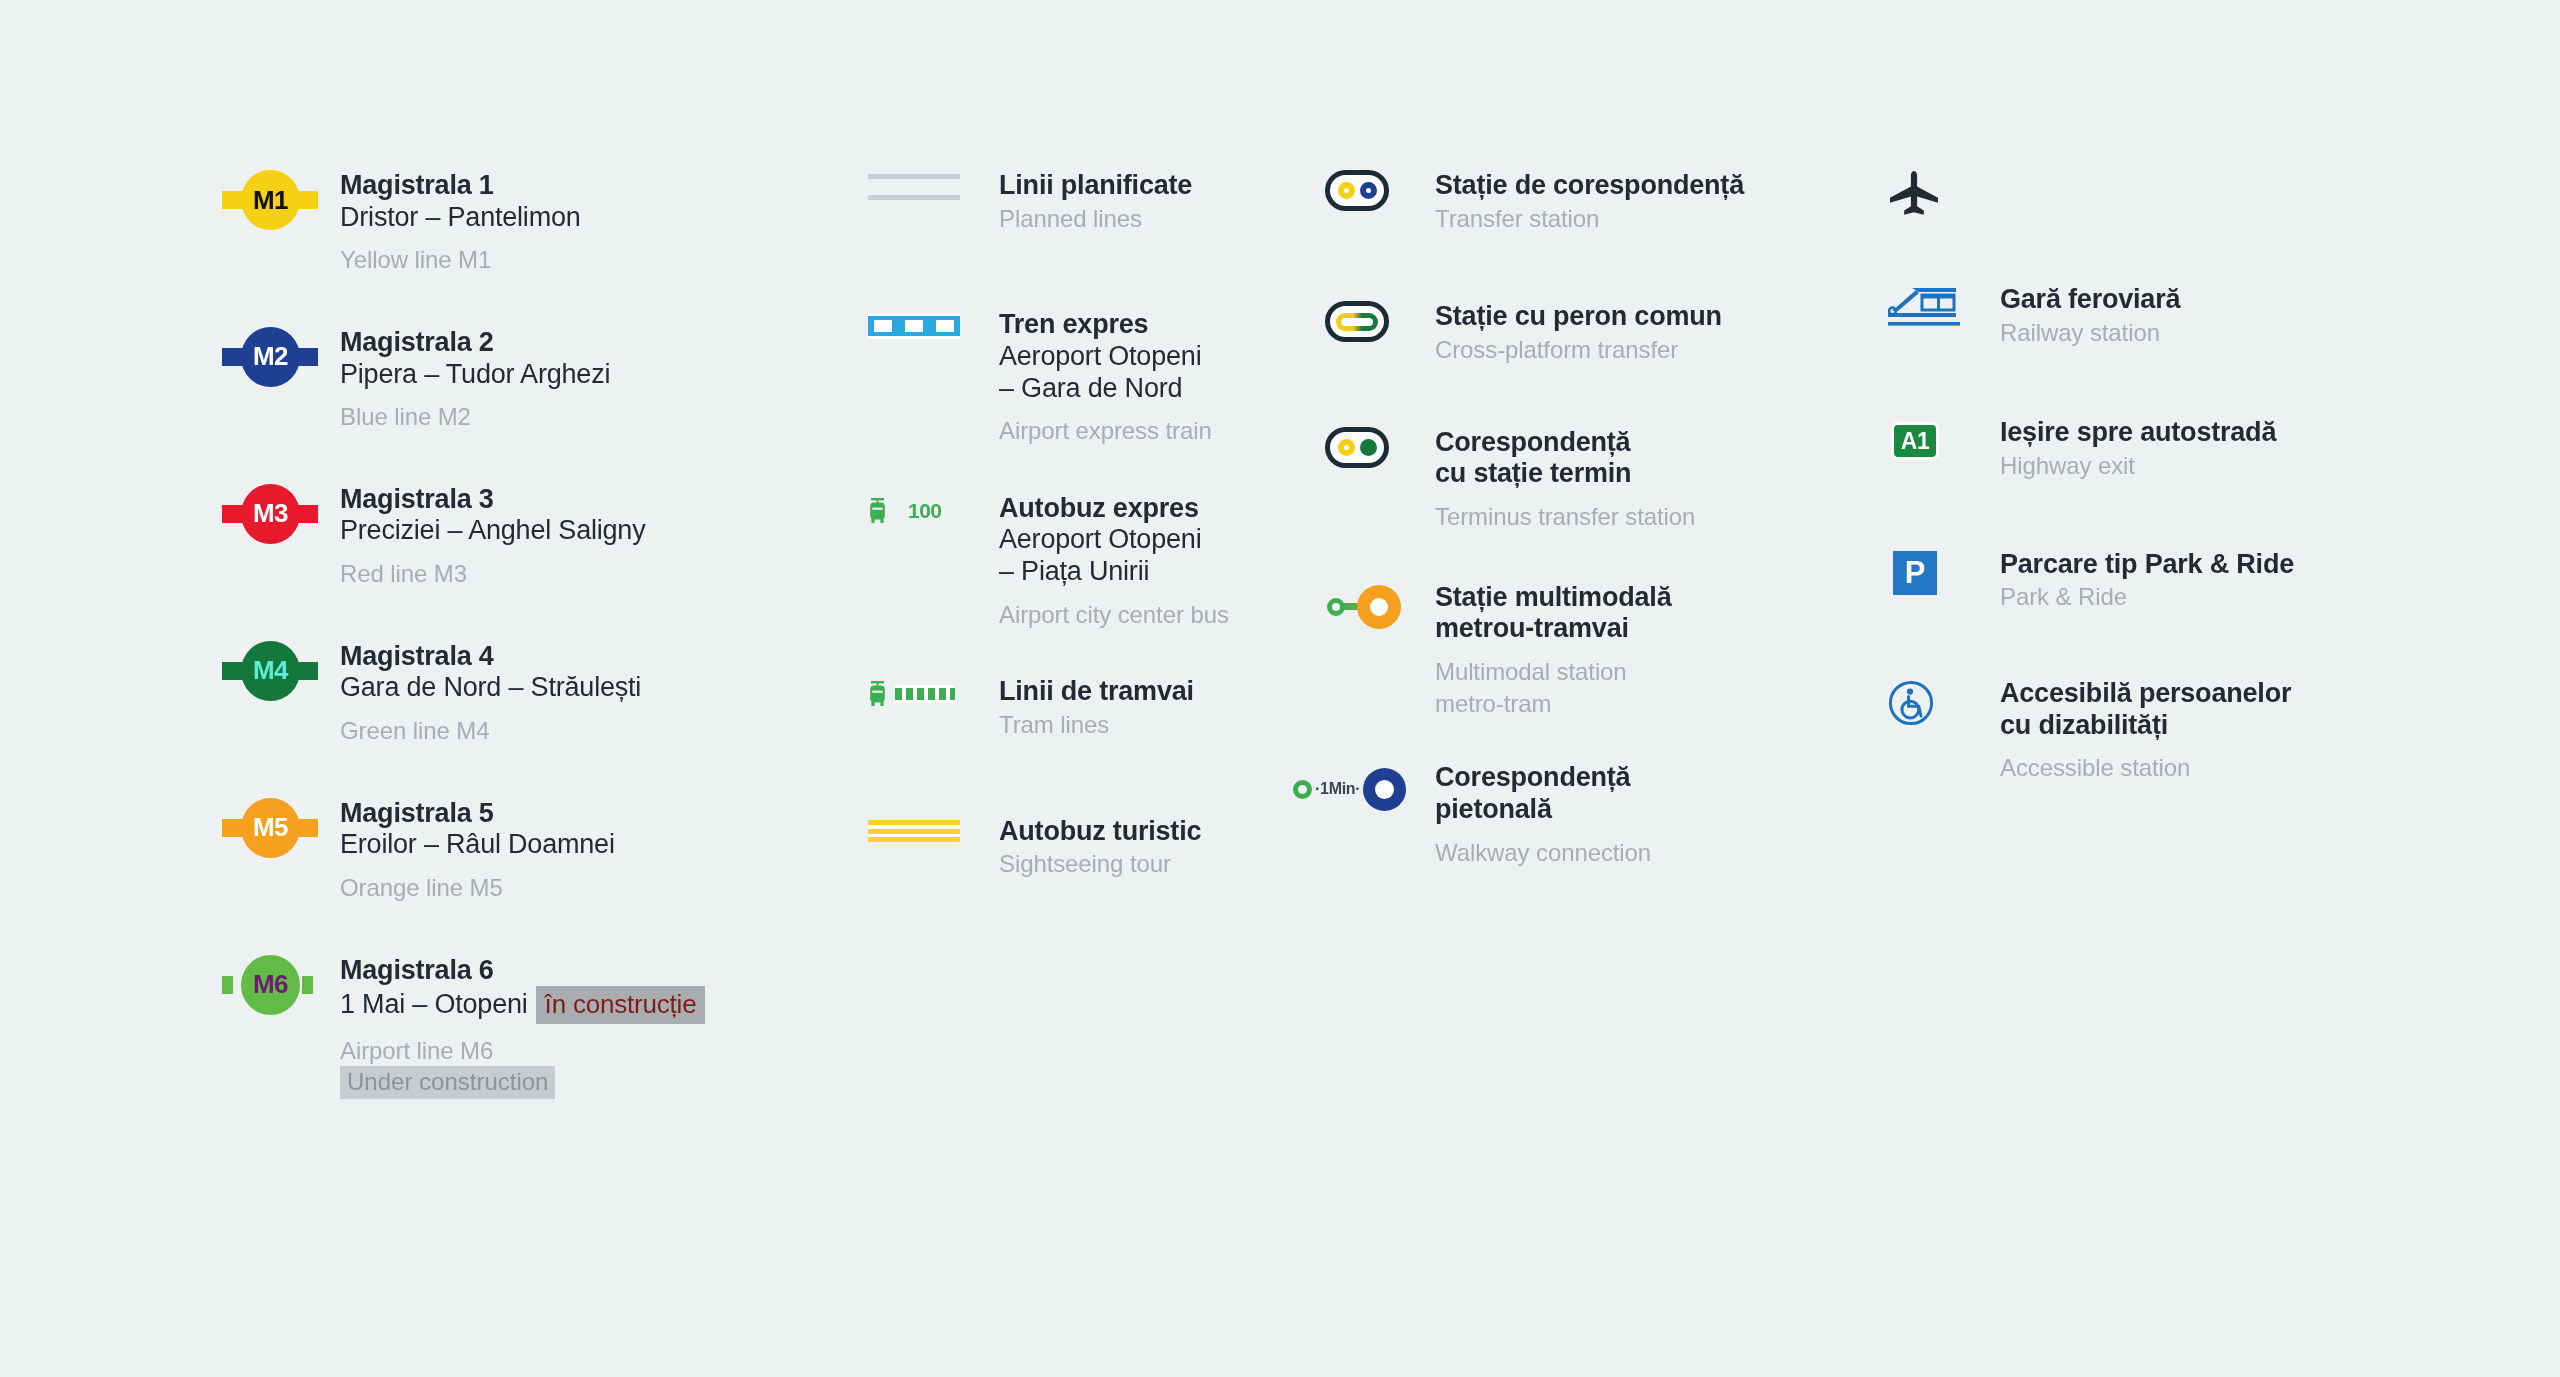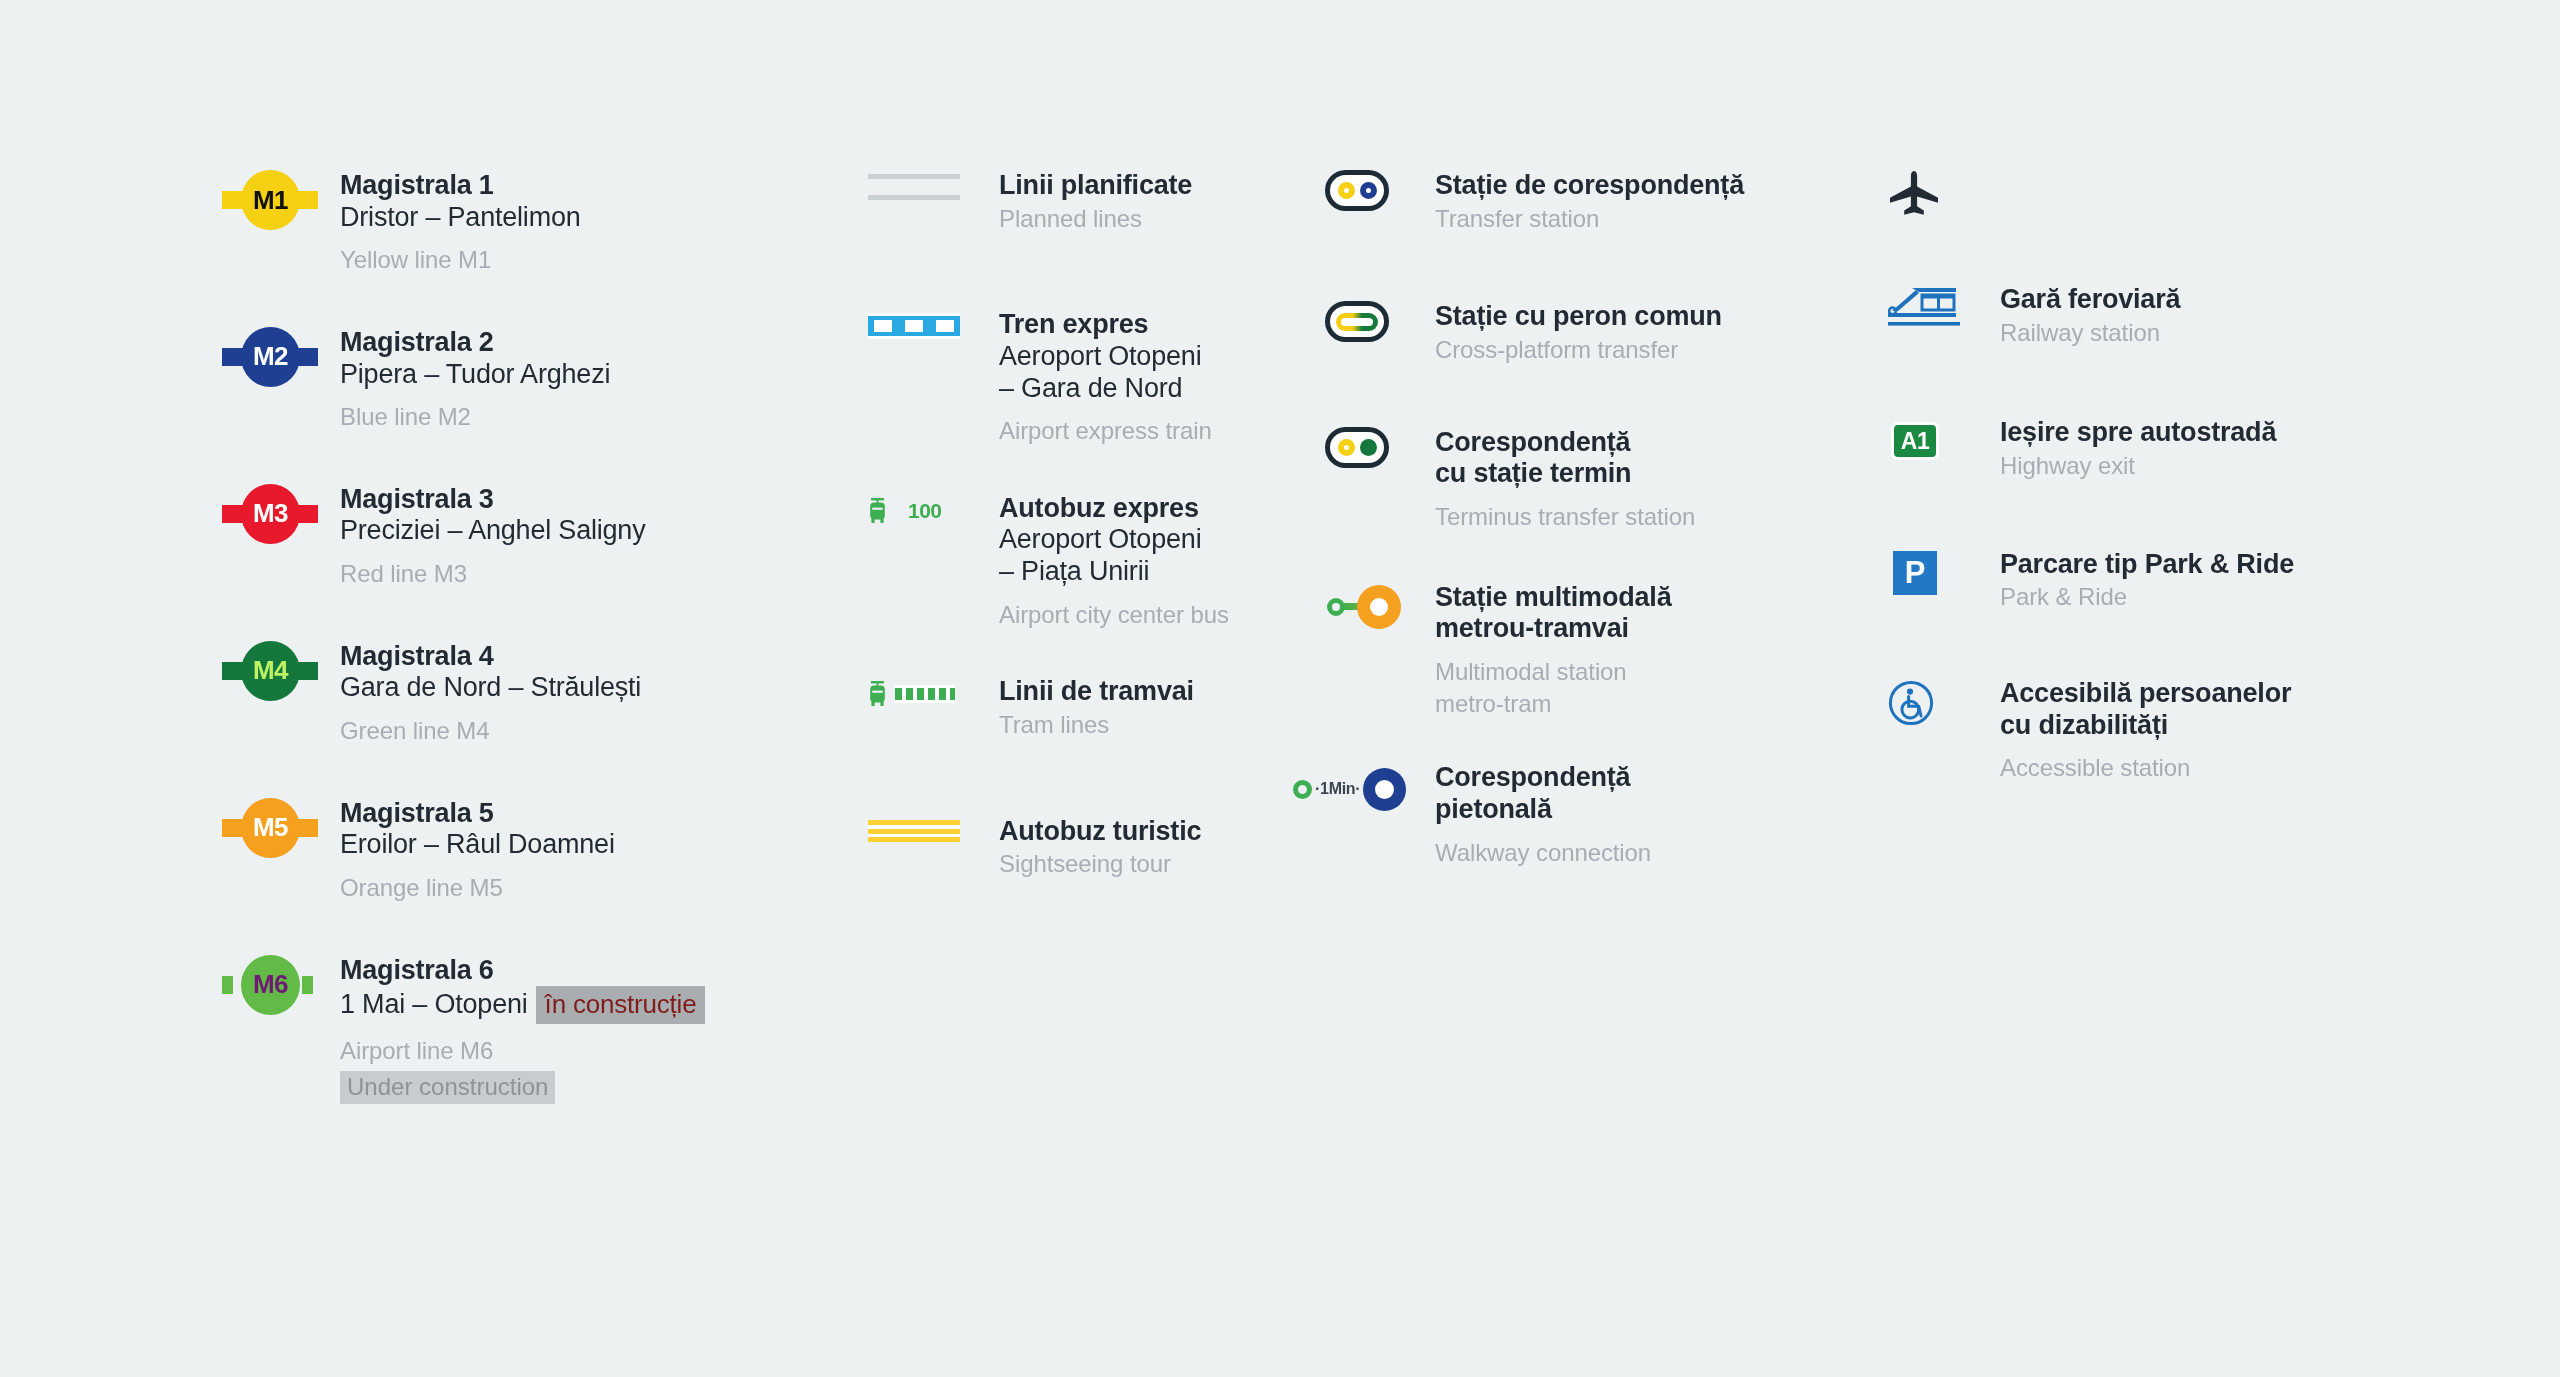--- a/index.html
+++ b/index.html
@@ -271,21 +271,21 @@
         <div class="t-ro">Magistrala 3</div>
         <div class="t-ro2">Preciziei – Anghel Saligny</div>
         <div class="t-en">Red line M3</div>
       </div>
     </div>
 
     <div class="row" style="margin-bottom:52px;">
       <div class="ico" style="width:118px;">
         <div class="roundel">
           <div class="bar" style="background:#14783c;"></div>
-          <div class="disc" style="background:#14783c;color:#bef264;text-align:center;">M4</div>
+          <div class="disc" style="background:#14783c;color:#5eead4;text-align:center;">M4</div>
         </div>
       </div>
       <div class="txt">
         <div class="t-ro">Magistrala 4</div>
         <div class="t-ro2">Gara de Nord – Străulești</div>
         <div class="t-en">Green line M4</div>
       </div>
     </div>
 
     <div class="row" style="margin-bottom:52px;">
@@ -310,21 +310,21 @@
             </div>
           <div class="disc" style="background:#62bb46;color:#701a75;">M6</div>
         </div>
       </div>
       <div class="txt">
         <div class="t-ro">Magistrala 6</div>
         <div class="t-ro2" style="white-space:nowrap;">
           <span>1 Mai – Otopeni</span><span class="badge">în construcție</span>
         </div>
         <div class="t-en">Airport line M6</div>
-        <div style="margin-top:5px;">
+        <div style="">
           <span class="badge-en">Under construction</span>
         </div>
       </div>
     </div>
   </div>
 
   <div class="col col2">
 
     <div class="row" style="margin-bottom:76px;">
       <div class="ico" style="width:131px;">

